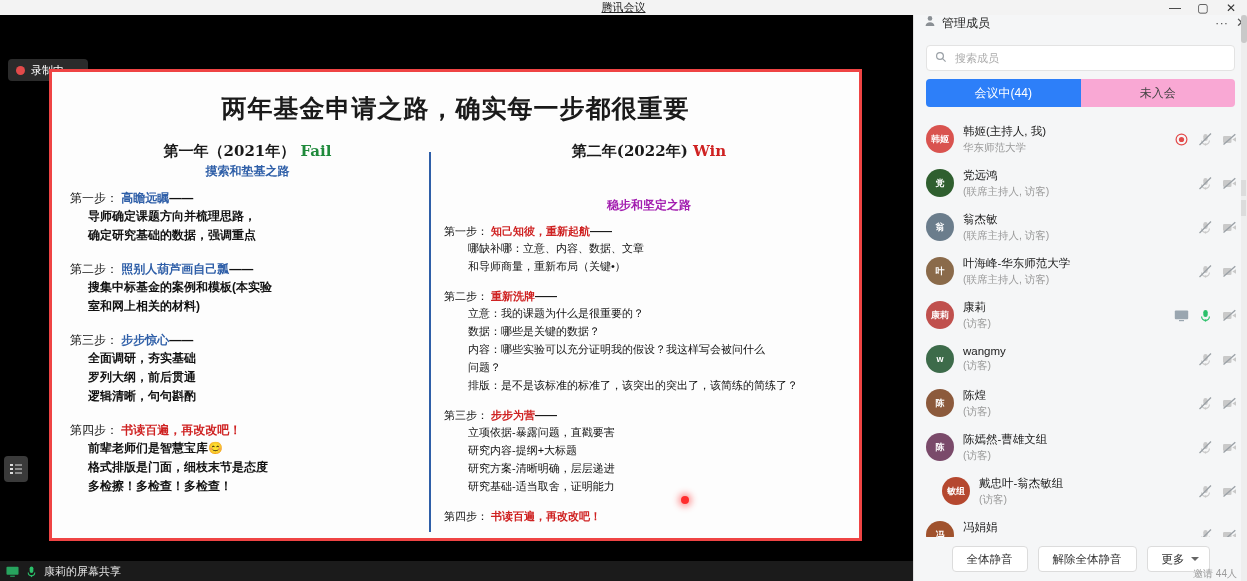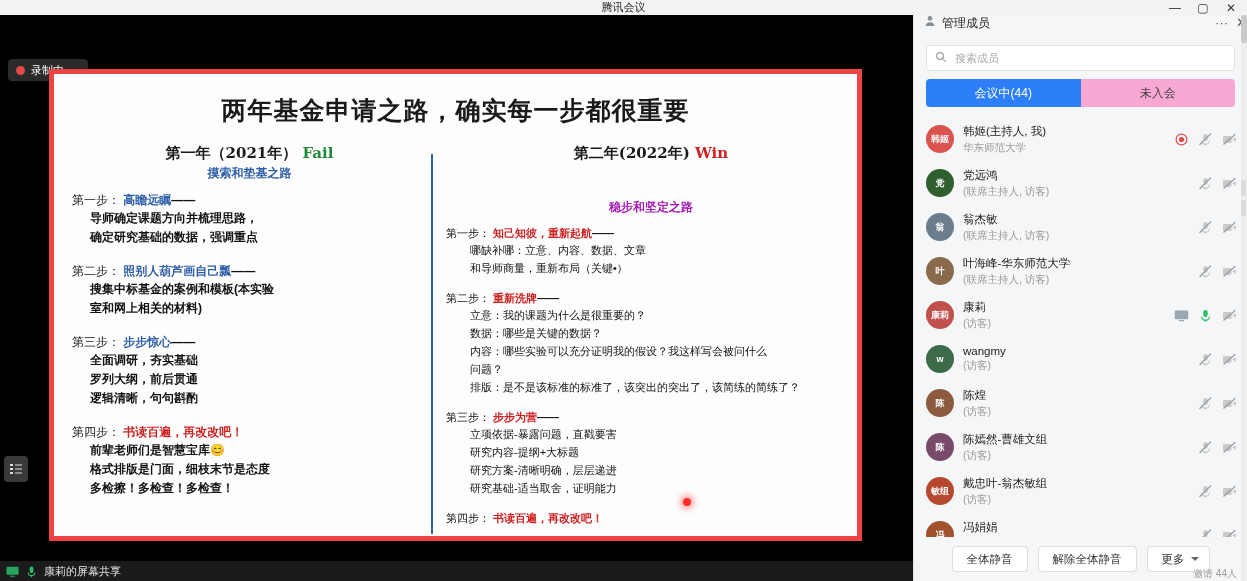--- a/index.html
+++ b/index.html
@@ -17,21 +17,21 @@
   }
 
   
   .titlebar {
     position: absolute; top: 0; left: 0;
     width: 1247px; height: 15px;
     background: #f3f3f3;
     display: flex; align-items: center; justify-content: center;
   }
   .titlebar .title {
-    font-size: 11px; color: #222; line-height: 15px;
+    font-size: 11px; color: #222; line-height: 15px; text-decoration: underline;
   }
   .wincontrols {
     position: absolute; top: 0; right: 0;
     width: 120px; height: 16px;
     display: flex; align-items: center; justify-content: flex-end;
     gap: 16px; padding-right: 10px;
   }
   .wincontrols span {
     font-size: 12px; color: #333; line-height: 1;
     width: 12px; text-align: center; cursor: default;
@@ -57,21 +57,21 @@
     background: #e24a4a;
   }
   .rec-text { color: #fff; font-size: 11px; }
 
   
   .slide {
     position: absolute;
     top: 54px; left: 49px;
     width: 813px; height: 472px;
     background: #fdfdfd;
-    border: 5px solid #ef4444;
+    border: 3px solid #ef4444;
   }
   .slide-title {
     position: absolute; top: 20px; left: 0; width: 100%;
     text-align: center;
     font-family: "DejaVu Serif", serif;
     font-size: 25px; font-weight: bold; color: #1a1a1a;
     letter-spacing: 1px;
   }
   .divider {
     position: absolute;
@@ -570,21 +570,21 @@
               <line x1="1.5" y1="13" x2="13" y2="1.5" stroke="#9aa0a6" stroke-width="1.3"></line>
             </svg>
             <svg class="ic" viewBox="0 0 15 15">
               <rect x="1" y="4" width="8.5" height="7" rx="1.3" fill="#c9c9c9"></rect>
               <path d="M10.3 7.4 L14 5.2 V 9.8 Z" fill="#c9c9c9"></path>
               <line x1="1.5" y1="12.6" x2="13.3" y2="2.2" stroke="#9aa0a6" stroke-width="1.3"></line>
             </svg>
           </div>
         </div>
         <div class="member">
-          <div class="avatar" style="background: rgb(181, 72, 47);">敏组</div>
+          <div class="avatar" style="background: rgb(181, 72, 47); margin-left: 16px;">敏组</div>
           <div class="m-text">
             <div class="m-name">戴忠叶-翁杰敏组</div>
             <div class="m-role">(访客)</div>
           </div>
           <div class="m-icons">
             <svg class="ic" viewBox="0 0 15 15">
               <rect x="5.3" y="2" width="4.4" height="7" rx="2.2" fill="#c9c9c9"></rect>
               <path d="M3.6 8.6a3.9 3.9 0 0 0 7.8 0" stroke="#c9c9c9" stroke-width="1.2" fill="none"></path>
               <rect x="6.8" y="11.4" width="1.4" height="2.2" fill="#c9c9c9"></rect>
               <line x1="1.5" y1="13" x2="13" y2="1.5" stroke="#9aa0a6" stroke-width="1.3"></line>

